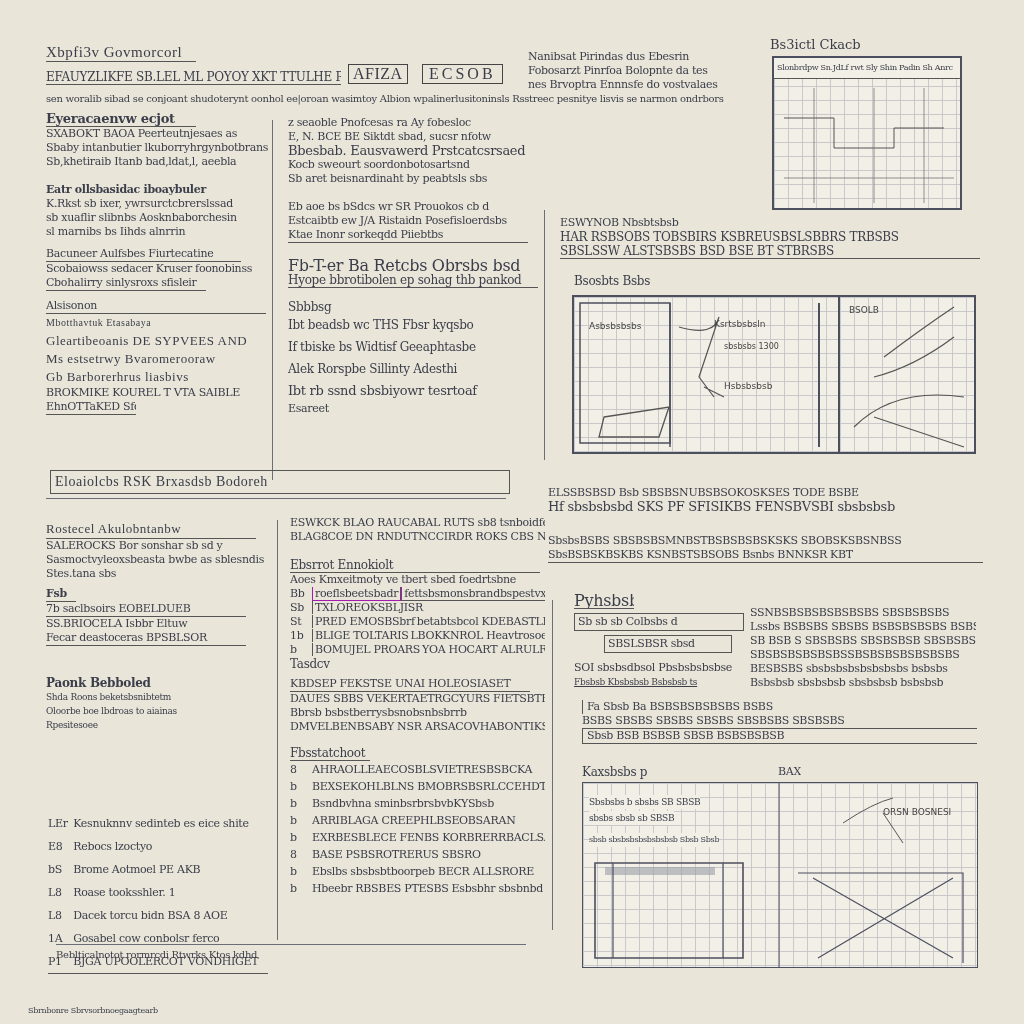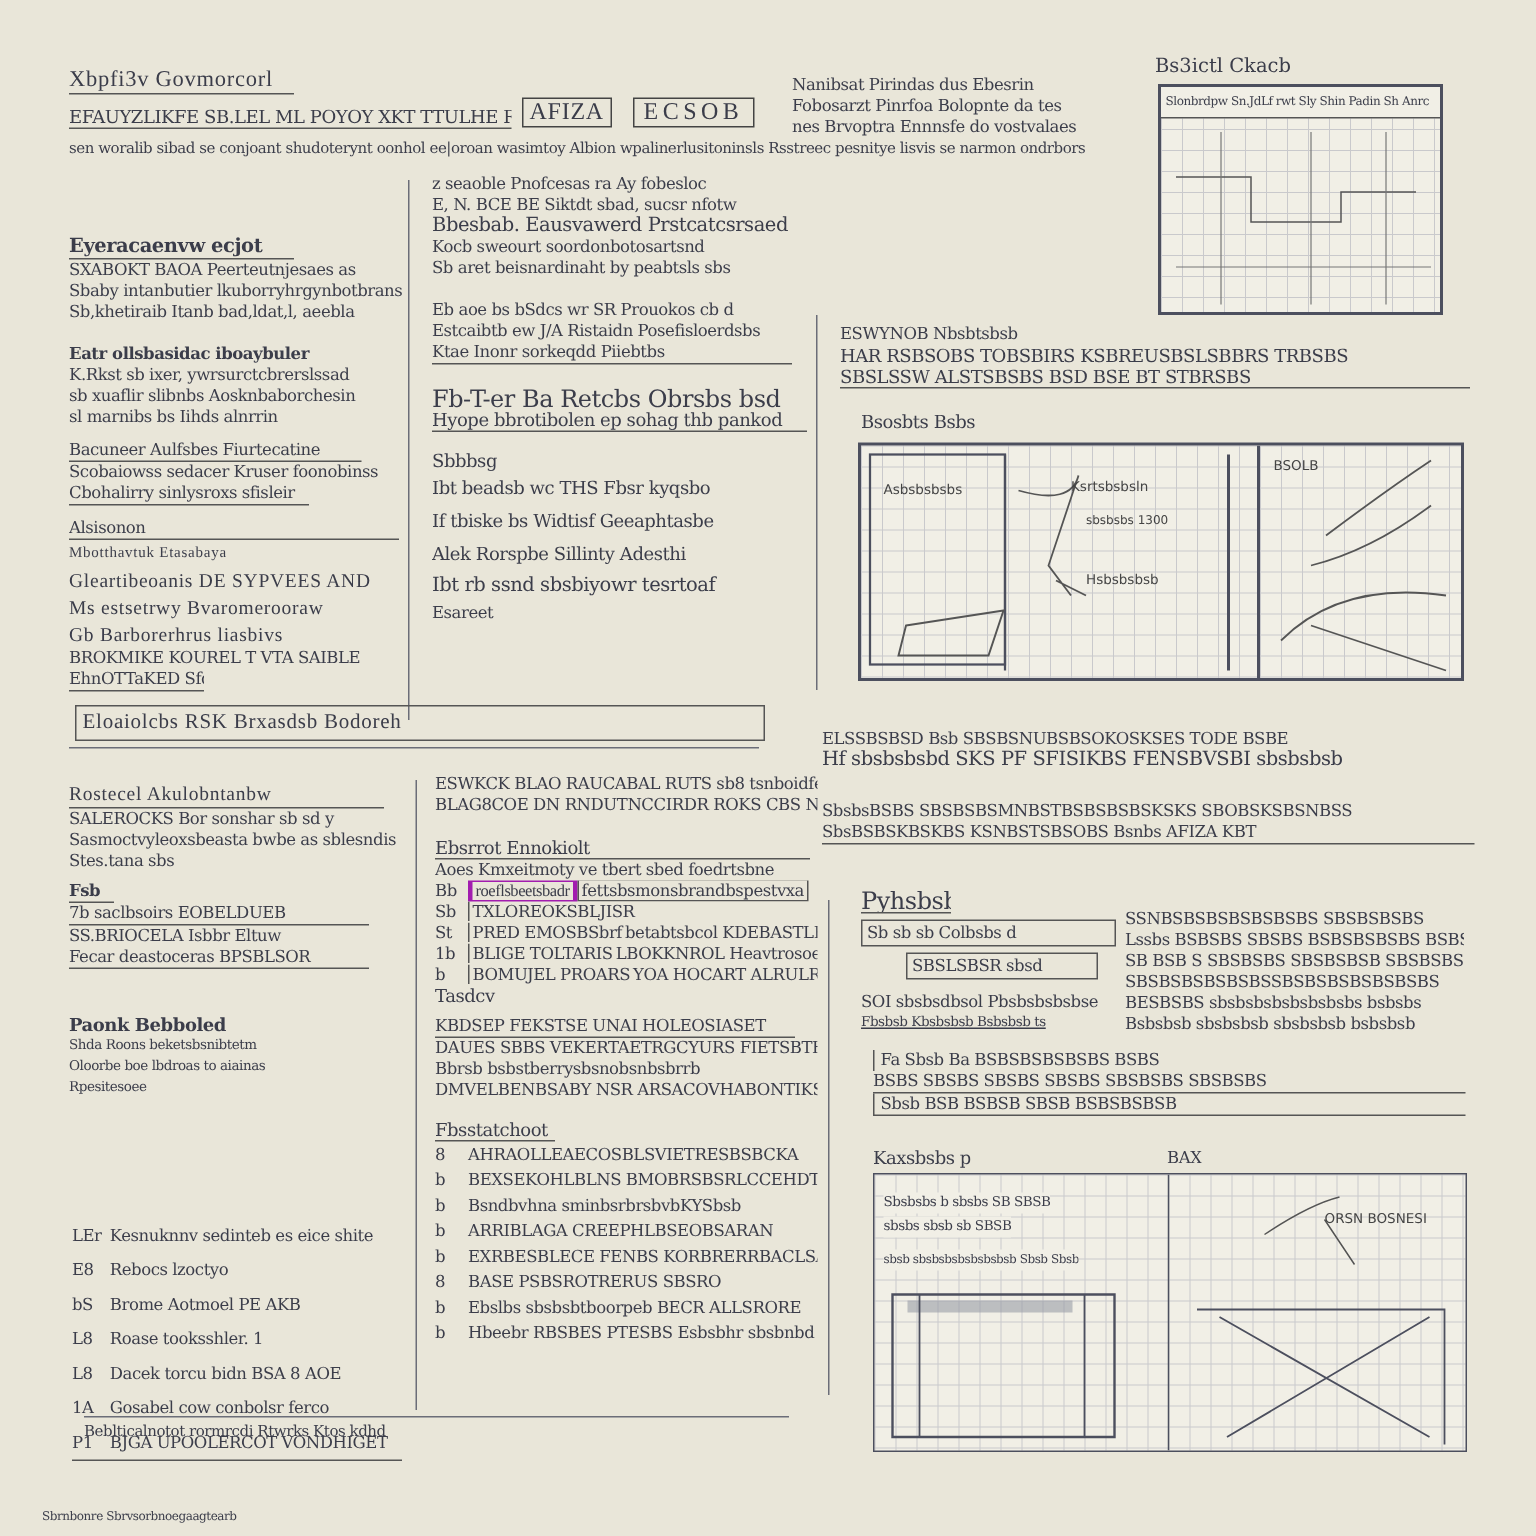--- a/index.html
+++ b/index.html
@@ -40,21 +40,21 @@
 
 <div class="blk" style="left:770px;top:37px;font-size:13px;">Bs3ictl Ckacb</div>
 <div class="grid" style="left:772px;top:56px;width:186px;height:150px;">
   <div class="ln" style="background:#f1efe6;font-size:8px;padding:3px;border-bottom:1px solid #555;">Slonbrdpw Sn.JdLf rwt Sly Shin Padin Sh Anrc</div>
   <svg width="186" height="150">
     <path d="M10 60 L60 60 L60 90 L120 90 L120 70 L170 70" stroke="#555" fill="none" stroke-width="1"></path>
     <path d="M10 120 L180 120 M40 30 L40 145 M100 30 L100 145 M150 30 L150 145" stroke="#777" fill="none" stroke-width="0.8"></path>
   </svg>
 </div>
 
-<div class="blk" style="left:46px;top:112px;width:225px;margin-top:46px;">
+<div class="blk" style="left:46px;top:112px;width:225px;">
   <div class="ln bold u" style="font-size:13px;width:150px;">Eyeracaenvw ecjot</div>
   <div class="ln">SXABOKT BAOA Peerteutnjesaes as</div>
   <div class="ln">Sbaby intanbutier lkuborryhrgynbotbrans</div>
   <div class="ln">Sb,khetiraib Itanb bad,ldat,l, aeebla</div>
   <div style="height:14px"></div>
   <div class="ln bold">Eatr ollsbasidac iboaybuler</div>
   <div class="ln">K.Rkst sb ixer, ywrsurctcbrerslssad</div>
   <div class="ln">sb xuaflir slibnbs Aosknbaborchesin</div>
   <div class="ln">sl marnibs bs Iihds alnrrin</div>
   <div style="height:8px"></div>
@@ -131,21 +131,21 @@
 </div>
 <div class="ln h" style="position:absolute;left:50px;top:470px;width:450px;font-size:14px;border:1px solid #555;padding:2px 4px;">Eloaiolcbs RSK Brxasdsb Bodoreh</div>
 
 <div class="blk" style="left:290px;top:516px;width:255px;">
   <div class="ln">ESWKCK BLAO RAUCABAL RUTS sb8 tsnboidfe</div>
   <div class="ln">BLAG8COE DN RNDUTNCCIRDR ROKS CBS Nbpee</div>
   <div style="height:14px"></div>
   <div class="ln u" style="font-size:12px;width:250px;">Ebsrrot Ennokiolt</div>
   <div class="ln">Aoes Kmxeitmoty ve tbert sbed foedrtsbne</div>
   <div style="margin-left:0;">
-    <div class="ln"><span class="num">Bb</span><span style="border:3px solid #a21caf;padding:0 2px;font-family:Liberation Serif, serif;">roeflsbeetsbadr</span><span style="border:1px solid #555;padding:0 2px;">fettsbsmonsbrandbspestvxa</span></div>
+    <div class="ln"><span class="num">Bb</span><span style="border:1px solid #a21caf;padding:0 2px;">roeflsbeetsbadr</span><span style="border:1px solid #555;padding:0 2px;">fettsbsmonsbrandbspestvxa</span></div>
     <div class="ln"><span class="num">Sb</span><span style="border-left:1px solid #555;padding:0 2px;">TXLOREOKSBLJISR</span></div>
     <div class="ln"><span class="num">St</span><span style="border-left:1px solid #555;padding:0 2px;">PRED EMOSBSbrf</span><span>betabtsbcol KDEBASTLK</span></div>
     <div class="ln"><span class="num">1b</span><span style="border-left:1px solid #555;padding:0 2px;">BLIGE TOLTARIS</span><span>LBOKKNROL Heavtrosoe</span></div>
     <div class="ln"><span class="num">b</span><span style="border-left:1px solid #555;padding:0 2px;">BOMUJEL PROARS</span><span>YOA HOCART ALRULR</span></div>
   </div>
   <div class="ln" style="font-size:12px;">Tasdcv</div>
   <div style="height:6px"></div>
   <div class="ln u" style="width:240px;">KBDSEP FEKSTSE UNAI HOLEOSIASET</div>
   <div class="ln">DAUES SBBS VEKERTAETRGCYURS FIETSBTHOR</div>
   <div class="ln">Bbrsb bsbstberrysbsnobsnbsbrrb</div>
@@ -184,21 +184,21 @@
     <text x="15" y="32" font-size="9" fill="#444" font-family="DejaVu Sans, sans-serif">Asbsbsbsbs</text>
     <text x="275" y="16" font-size="9" fill="#444" font-family="DejaVu Sans, sans-serif">BSOLB</text>
   </svg>
 </div>
 
 <div class="blk" style="left:548px;top:486px;width:435px;">
   <div class="ln">ELSSBSBSD Bsb SBSBSNUBSBSOKOSKSES TODE BSBE</div>
   <div class="ln" style="font-size:13px;">Hf sbsbsbsbd SKS PF SFISIKBS FENSBVSBI sbsbsbsb</div>
   <div style="height:20px"></div>
   <div class="ln">SbsbsBSBS SBSBSBSMNBSTBSBSBSBSKSKS SBOBSKSBSNBSS</div>
-  <div class="ln u">SbsBSBSKBSKBS KSNBSTSBSOBS Bsnbs AFIZA KBT</div>
+  <div class="ln u">SbsBSBSKBSKBS KSNBSTSBSOBS Bsnbs BNNKSR KBT</div>
 </div>
 
 <div class="blk" style="left:574px;top:594px;width:170px;">
   <div class="ln u" style="font-size:16px;width:60px;">Pyhsbsbs</div>
   <div class="ln" style="border:1px solid #555;padding:1px 3px;margin-top:4px;">Sb sb sb Colbsbs d</div>
   <div class="ln" style="border:1px solid #555;padding:1px 3px;margin:4px 0 0 30px;width:120px;">SBSLSBSR sbsd</div>
   <div class="ln" style="margin-top:8px;">SOI sbsbsdbsol Pbsbsbsbsbse</div>
   <div class="ln" style="font-size:9px;text-decoration:underline;">Fbsbsb Kbsbsbsb Bsbsbsb ts</div>
 </div>
 <div class="blk" style="left:750px;top:606px;width:226px;">

